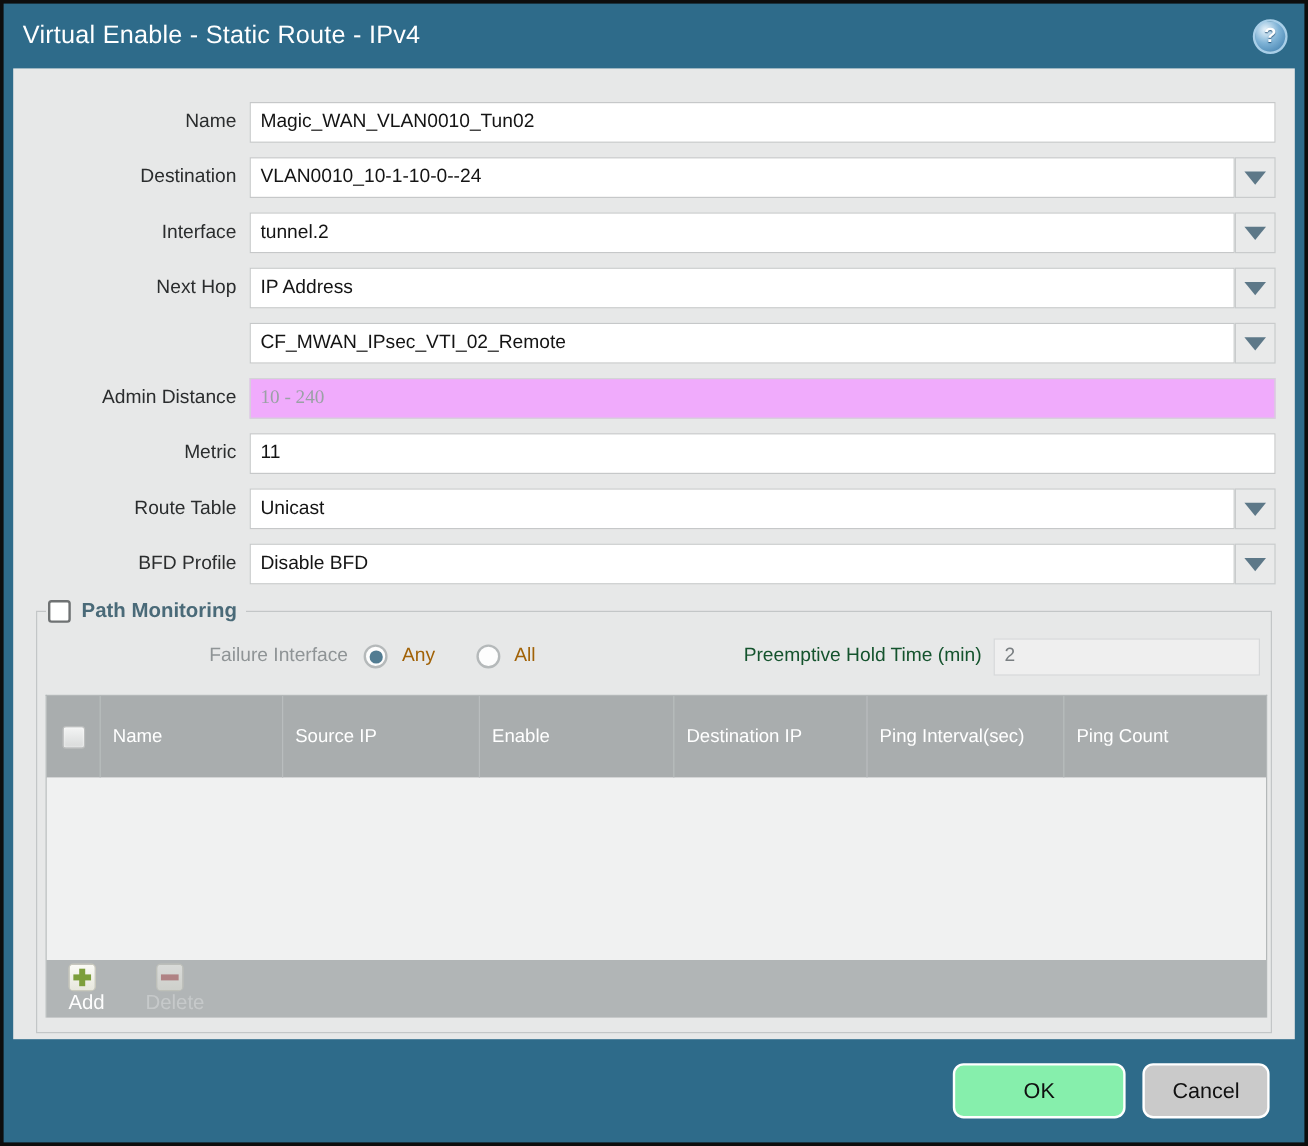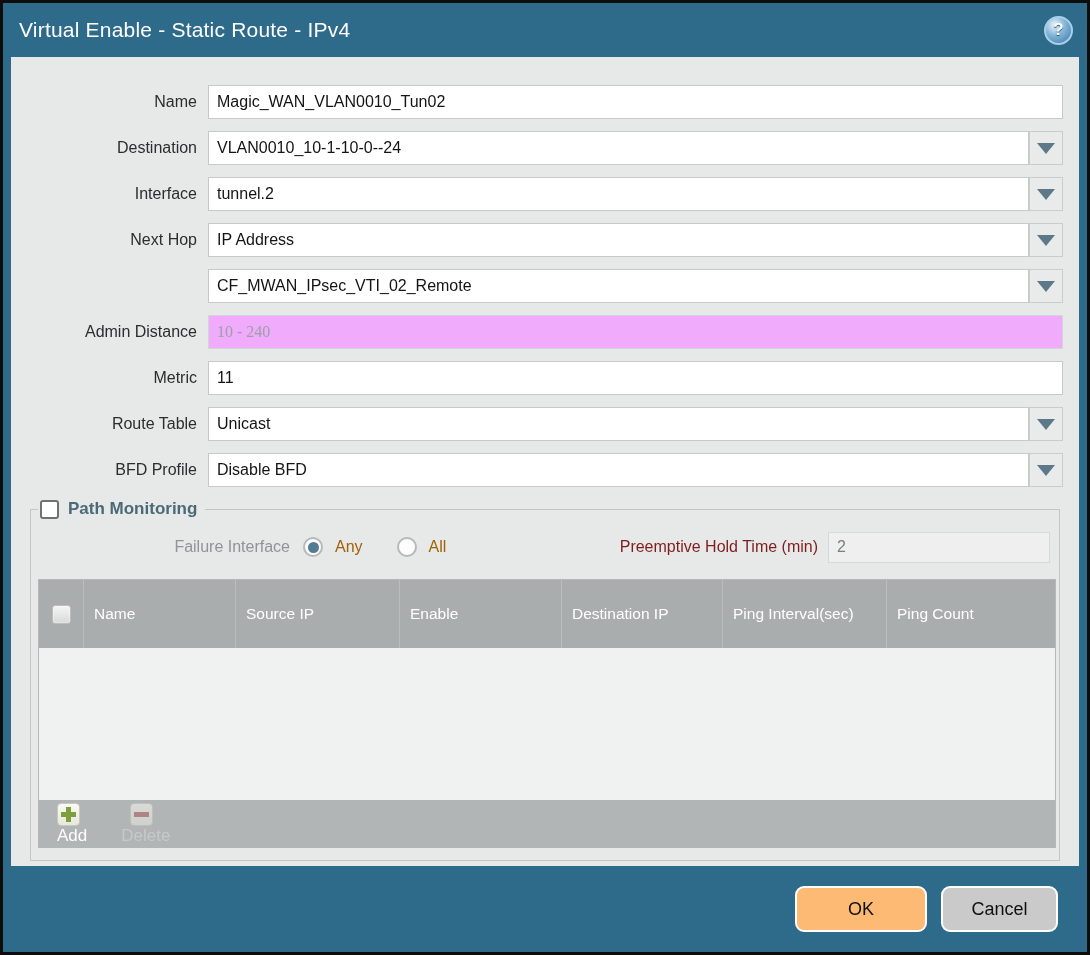--- a/index.html
+++ b/index.html
@@ -60,21 +60,21 @@
   .fc-row { display:flex; align-items:center; margin:12px 6px 16px 0; height:32px; }
   .fc-label { width:265px; flex:0 0 265px; text-align:right; padding-right:13px;
               font-size:16px; color:#8f9496; }
   .radio { width:20px; height:20px; border-radius:50%; border:2px solid #b5b9ba; background:#fdfdfd;
            display:inline-flex; align-items:center; justify-content:center; cursor:pointer; }
   .radio .dot { width:11px; height:11px; border-radius:50%; background:transparent; }
   .radio.checked .dot { background:#527c92; }
   .radio-label { font-size:16px; color:#a16207; margin:0 34px 0 12px; }
   .radio-label.last { margin-right:0; }
   .preempt-group { margin-left:auto; display:flex; align-items:center; }
-  .preempt-label { font-size:16px; color:#7f1d1d; }
+  .preempt-label { font-size:16px; color:#14532d; }
   .preempt-input { width:222px; height:31px; margin-left:10px; border:1px solid #d6d8d9;
                    background:#efefef; color:#7a7f82; font-size:16px; padding:0 8px;
                    font-family:"Liberation Sans", sans-serif; outline:none; }
 
   
   .pm-table { margin-top:2px; border:1px solid #b4b8b9; border-bottom:none; }
   .thead { display:flex; background:#a9adae; color:#ffffff; min-height:68px; }
   .hcell { border-left:1px solid #b9bdbe; display:flex; align-items:center;
            padding:6px 6px 6px 10px; font-size:15.5px; line-height:1.45; }
   .hcell:first-child { border-left:none; justify-content:center; padding:6px; }
@@ -98,22 +98,22 @@
   .tool-btn.disabled { cursor:default; }
   .tool-btn.disabled .tool-icon { opacity:.55; }
   .tool-text { font-size:17px; color:#fdfdfd; margin-left:8px; }
   .tool-btn.disabled .tool-text { color:#c6c9ca; }
 
   
   .dialog-footer { flex:0 0 86px; display:flex; align-items:center; justify-content:flex-end;
                    padding-right:29px; gap:14px; }
   .btn { height:46px; border:2px solid #ffffff; border-radius:9px; font-size:18px; color:#101010;
          font-family:"Liberation Sans", sans-serif; cursor:pointer; }
-  .btn.ok { width:132px; background:#fdba74; }
-  .btn.cancel { width:117px; background:#cacaca; }
+  .btn.ok { width:144px; background:#86efac; }
+  .btn.cancel { width:106px; background:#cacaca; }
 </style>
 </head>
 <body>
 
 <div class="dialog">
 
   <div class="titlebar">
     <span class="title">Virtual Enable - Static Route - IPv4</span>
     <span class="help-icon">?</span>
   </div>

